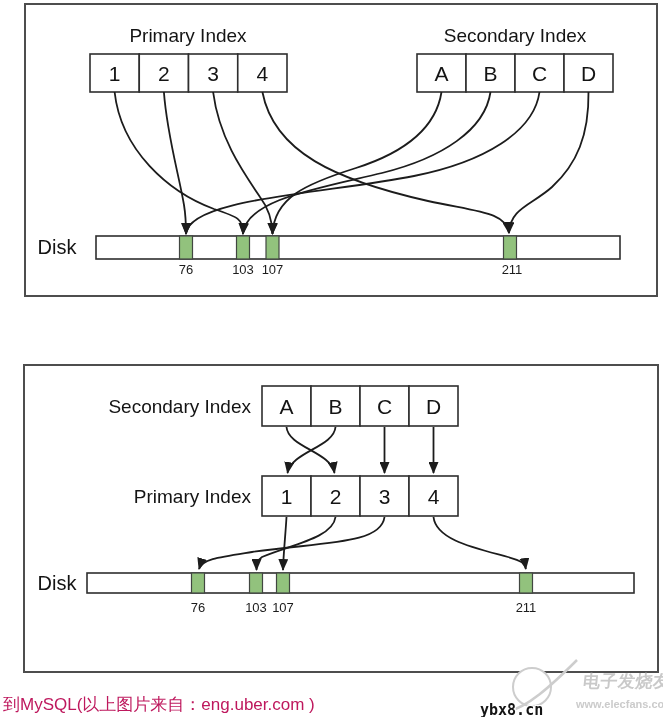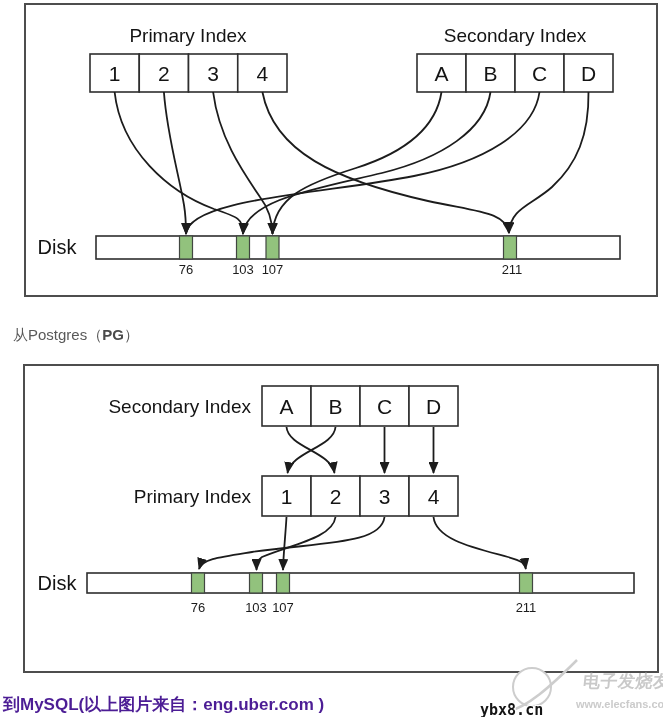--- a/index.html
+++ b/index.html
@@ -11,21 +11,21 @@
   .cell-val{font-size:21px;}
   .disk-label{font-size:20px;}
   .disk-num{font-size:13px;fill:#1c1c1c;}
   .cell{fill:#ffffff;stroke:#2e2e2e;stroke-width:1.6;}
   .bar{fill:#ffffff;stroke:#2e2e2e;stroke-width:1.6;}
   .slot{stroke:#414641;stroke-width:1.2;}
   .arrow{fill:none;stroke:#1c1c1c;stroke-width:1.8;}
   .frame{fill:#ffffff;stroke:#4d4d4d;stroke-width:2;}
   .caption-mid{position:absolute;left:13px;top:326px;font-size:15px;color:#595959;}
   .caption-mid b{color:#4a4a4a;}
-  .caption-bottom{position:absolute;left:3px;top:693px;font-size:17px;font-weight:bold;color:#4c1d95;}
+  .caption-bottom{position:absolute;left:3px;top:693px;font-size:17px;font-weight:normal;color:#be185d;}
   .wm-site{position:absolute;left:480px;top:678px;font-size:15px;font-weight:bold;color:#151515;
            font-family:"DejaVu Sans Mono",monospace;letter-spacing:0px;
            text-shadow:-1px -1px 0 #fff,1px -1px 0 #fff,-1px 1px 0 #fff,1px 1px 0 #fff;z-index:6;margin-top:23px;}
   .wm-logo{position:absolute;left:505px;top:652px;z-index:5;}
   .wm-brand{position:absolute;left:583px;top:670px;font-size:17px;font-weight:bold;color:#c9c9c9;
             letter-spacing:0.5px;transform:skewX(-6deg);z-index:5;white-space:nowrap;}
   .wm-url{position:absolute;left:576px;top:698px;font-size:11px;font-weight:bold;color:#cbcbcb;z-index:5;}
 </style>
 </head>
 <body>
@@ -81,23 +81,20 @@
     <rect class="slot" x="179.5" y="236" width="13" height="23" fill="#92c27d"></rect>
     <rect class="slot" x="236.5" y="236" width="13" height="23" fill="#92c27d"></rect>
     <rect class="slot" x="266" y="236" width="13" height="23" fill="#92c27d"></rect>
     <rect class="slot" x="503.5" y="236" width="13" height="23" fill="#92c27d"></rect>
     <text class="disk-num" x="186" y="274" text-anchor="middle">76</text>
     <text class="disk-num" x="243" y="274" text-anchor="middle">103</text>
     <text class="disk-num" x="272.5" y="274" text-anchor="middle">107</text>
     <text class="disk-num" x="512" y="274" text-anchor="middle">211</text>
   </svg>
 
-  <div class="caption-mid">
-    <span>从Postgres（</span><b>PG</b><span>）</span>
-  </div>
 
   <svg width="663" height="315" viewBox="0 360 663 315" style="top:360px">
     <defs>
       <marker id="ah2" markerUnits="userSpaceOnUse" markerWidth="12" markerHeight="10" viewBox="0 0 12 10" refX="11" refY="5" orient="auto">
         <path d="M0 0 L12 5 L0 10 Z" fill="#1c1c1c"></path>
       </marker>
     </defs>
 
     <rect class="frame" x="24" y="365" width="634" height="307"></rect>
 

